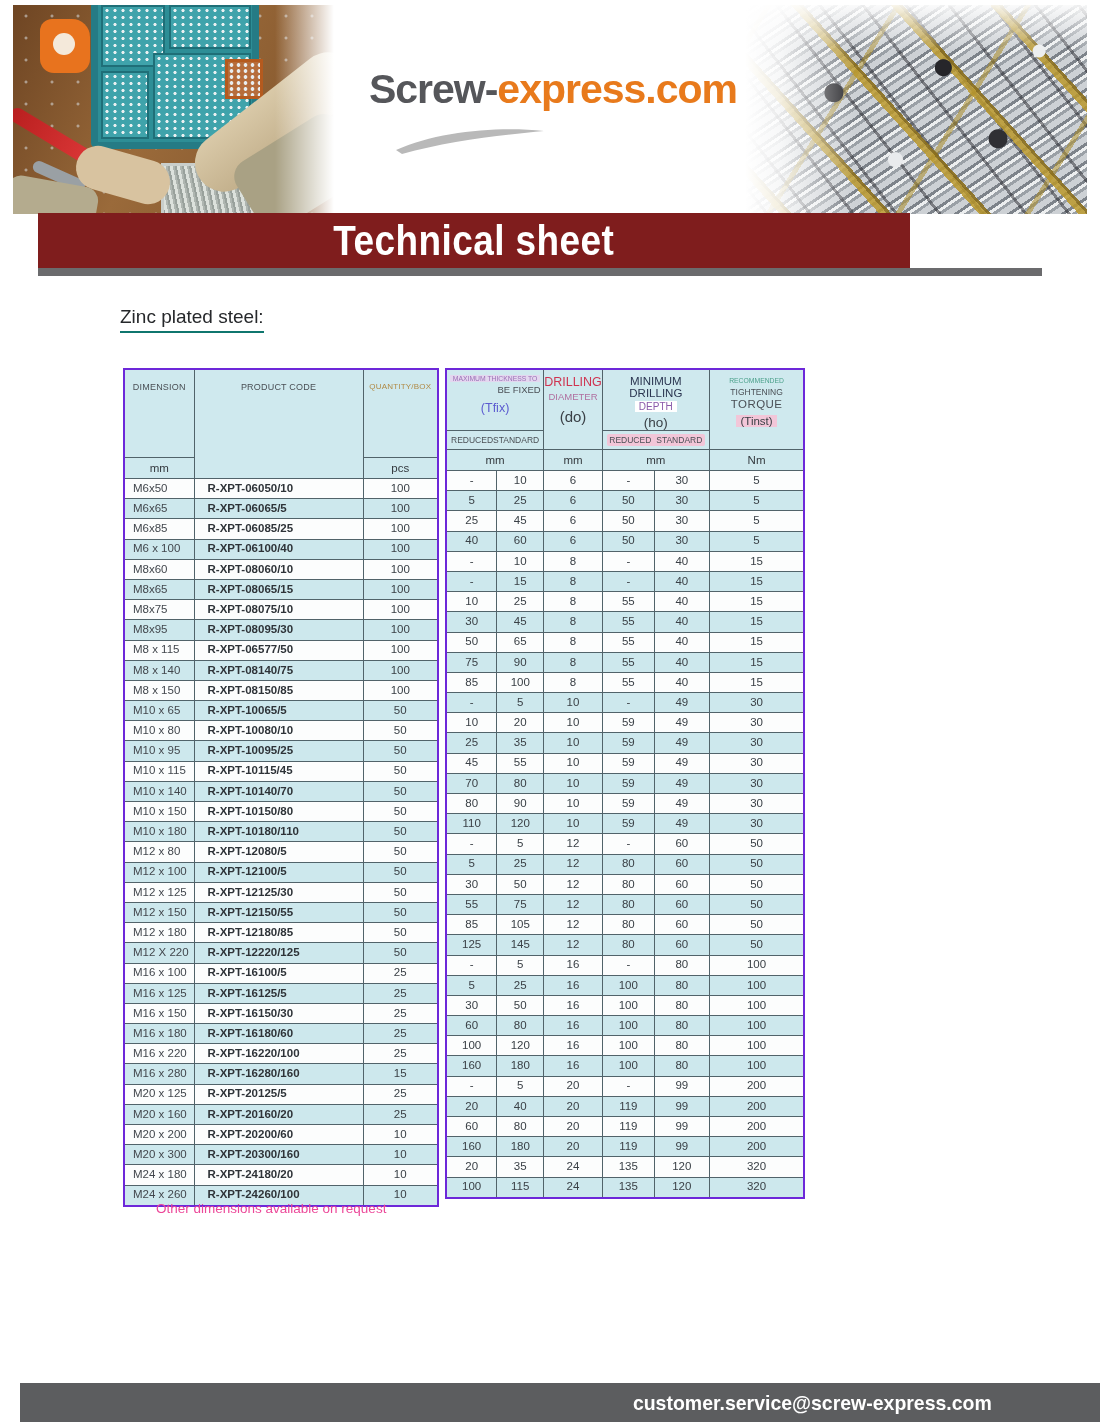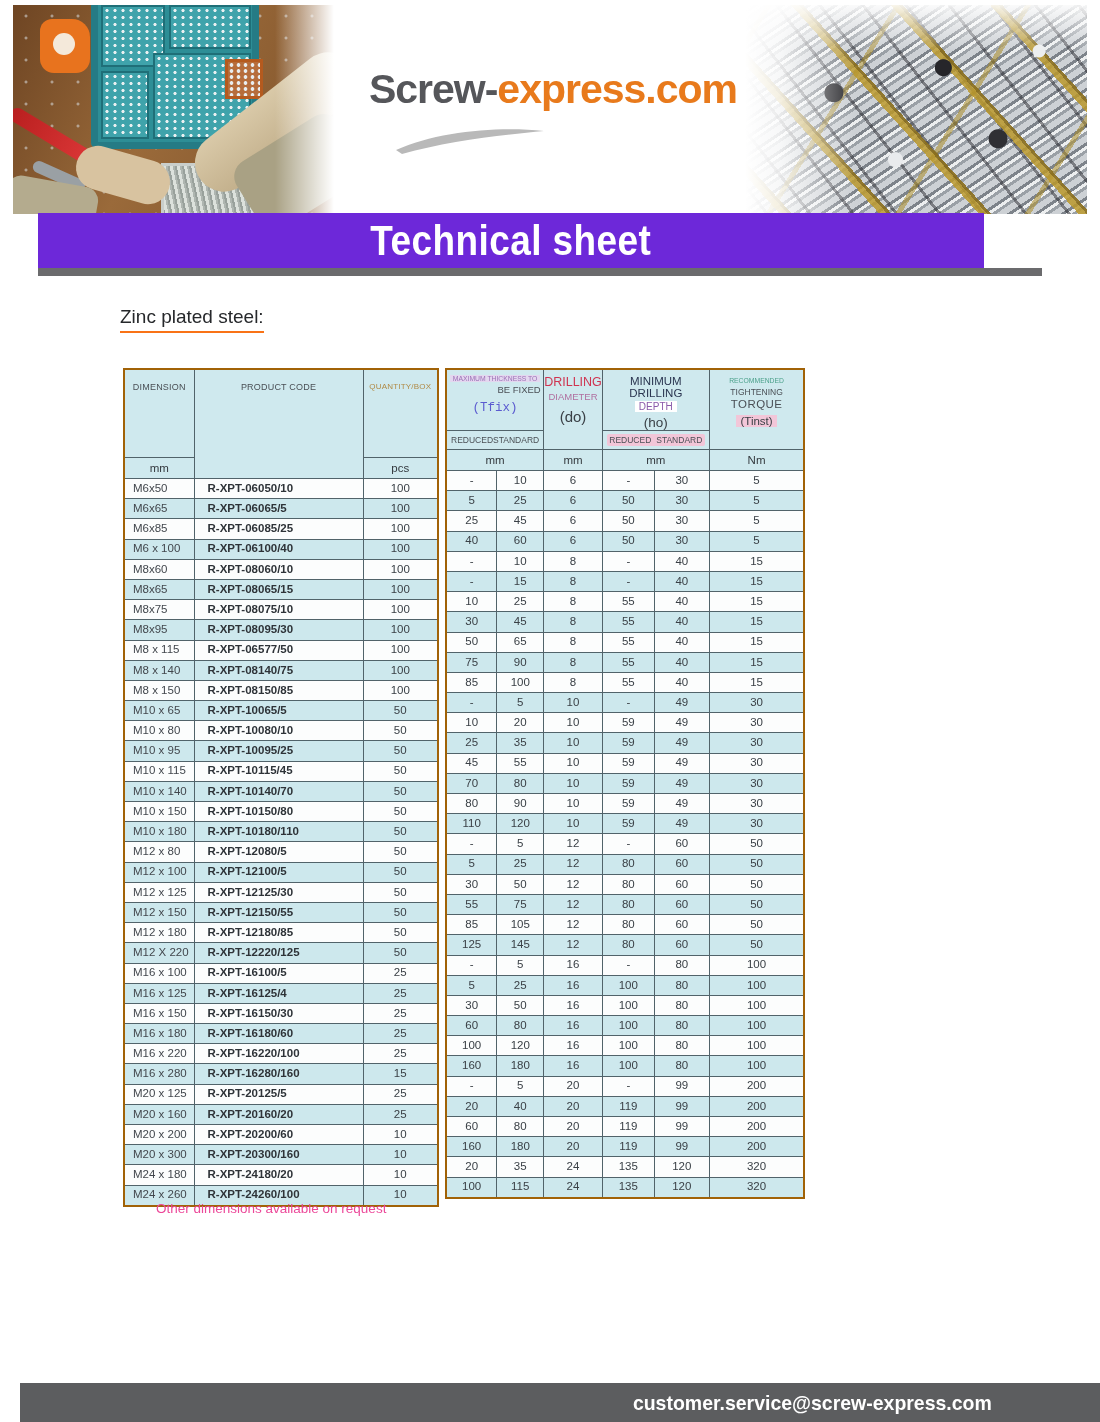--- a/index.html
+++ b/index.html
@@ -74,51 +74,51 @@
       linear-gradient(180deg,rgba(255,255,255,.9) 0,rgba(255,255,255,0) 46px);}
 
   
   .logo{position:absolute;left:346px;top:66px;width:414px;text-align:center;
     font-size:41px;font-weight:bold;letter-spacing:-1px;white-space:nowrap;}
   .logo .p1{color:#55565a;}
   .logo .p2{color:#e87a1c;}
   .swoosh{position:absolute;left:390px;top:124px;}
 
   
-  .banner{position:absolute;left:38px;top:213px;width:946px;height:55px;
-    background:#6d28d9;display:flex;align-items:center;justify-content:center;}
+  .banner{position:absolute;left:38px;top:213px;width:872px;height:55px;
+    background:#7f1d1d;display:flex;align-items:center;justify-content:center;}
   .banner-text{color:#ffffff;font-size:42px;font-weight:bold;
     transform:scaleX(.88);letter-spacing:0.5px;}
   .banner-shadow{position:absolute;left:38px;top:268px;width:1004px;height:8px;background:#6b6b6d;}
 
   
   .section-title{position:absolute;left:120px;top:306px;font-size:19px;color:#26282b;
-    border-bottom:2px solid #f97316;padding-bottom:3px;}
+    border-bottom:2px solid #0f766e;padding-bottom:3px;}
 
   
   .tables{position:absolute;left:123px;top:368px;display:flex;align-items:flex-start;gap:6px;}
   table.dtable{border-collapse:collapse;table-layout:fixed;background:#cfe9ee;
-    border:2px solid #a16207;color:#3a4046;}
+    border:2px solid #6d28d9;color:#3a4046;}
   .dtable th,.dtable td{border:1px solid #51636a;padding:0;text-align:center;
     vertical-align:middle;overflow:hidden;font-weight:normal;}
   .hrow1 th{vertical-align:top;padding-top:12px;}
   .h-plain{font-size:9px;color:#4a4f55;letter-spacing:.2px;}
   .h-qty{font-size:8px;color:#b08a45;letter-spacing:.2px;}
   .rt .hrow1 th{height:55px;vertical-align:top;padding-top:4px;}
   .lt .hrow1 th{height:75px;}
   .subrow td{height:18px;}
   .units td{height:20px;font-size:11.5px;color:#34393e;}
   .rswrap{display:flex;justify-content:space-around;align-items:center;
     font-size:8.5px;color:#4a4f55;margin:0 4px;}
   .rswrap.pink{background:#f2c6d8;border-radius:2px;padding:1px 0;}
   .l1,.l2,.l3,.l4{display:block;}
   .g-tfix .l1{font-size:6.8px;color:#9b6fb5;background:#e3d7ef;width:fit-content;
     margin:1px auto 0;padding:0 3px;}
   .g-tfix .l2{font-size:9.5px;color:#4a4f55;margin-top:2px;margin-left:48px;}
-  .g-tfix .l3{font-size:12.5px;color:#5b5bd0;margin-top:6px;font-family:Liberation Mono, monospace;}
+  .g-tfix .l3{font-size:12.5px;color:#5b5bd0;margin-top:6px;}
   .g-do .l1{font-size:12.5px;color:#cf3350;margin-top:1px;}
   .g-do .l2{font-size:9.5px;color:#b070a0;margin-top:2px;}
   .g-do .l3{font-size:15px;color:#3a4046;margin-top:6px;}
   .g-ho .l1{font-size:11.5px;color:#2a3550;margin-top:1px;}
   .g-ho .l2{font-size:10px;color:#8a5aaa;background:#ffffff;width:fit-content;
     margin:2px auto 0;padding:0 4px;}
   .g-ho .l3{font-size:13.5px;color:#3a4046;margin-top:3px;}
   .g-tq .l1{font-size:6.8px;color:#4aa08a;margin-top:3px;}
   .g-tq .l2{font-size:8.5px;color:#4a4f55;margin-top:3px;}
   .g-tq .l3{font-size:11.5px;color:#4a4f55;margin-top:1px;letter-spacing:.4px;}
@@ -323,21 +323,21 @@
             <td class="code">R-XPT-12220/125</td>
             <td class="num">50</td>
           </tr>
           <tr class="data w">
             <td class="dim">M16 x 100</td>
             <td class="code">R-XPT-16100/5</td>
             <td class="num">25</td>
           </tr>
           <tr class="data c">
             <td class="dim">M16 x 125</td>
-            <td class="code">R-XPT-16125/4</td>
+            <td class="code">R-XPT-16125/5</td>
             <td class="num">25</td>
           </tr>
           <tr class="data w">
             <td class="dim">M16 x 150</td>
             <td class="code">R-XPT-16150/30</td>
             <td class="num">25</td>
           </tr>
           <tr class="data c">
             <td class="dim">M16 x 180</td>
             <td class="code">R-XPT-16180/60</td>

